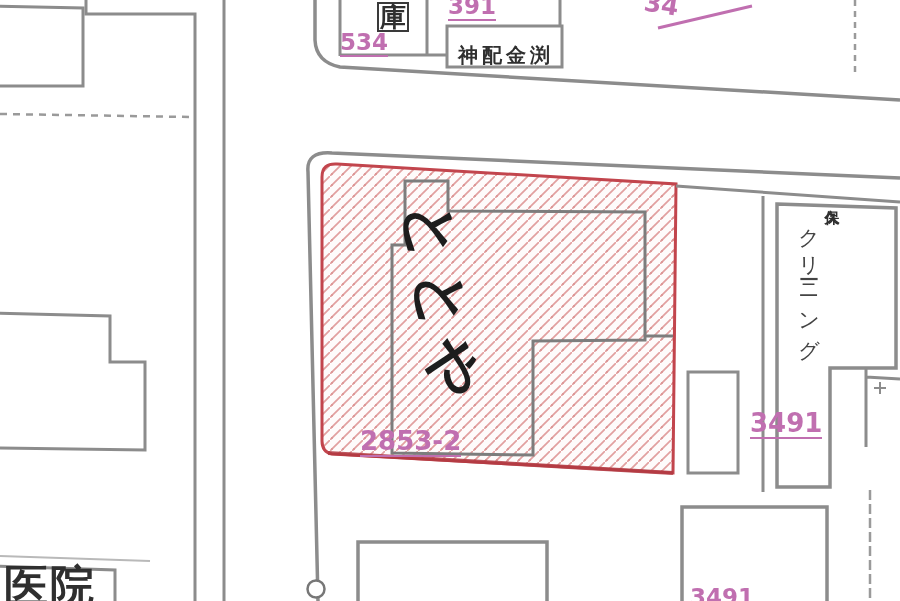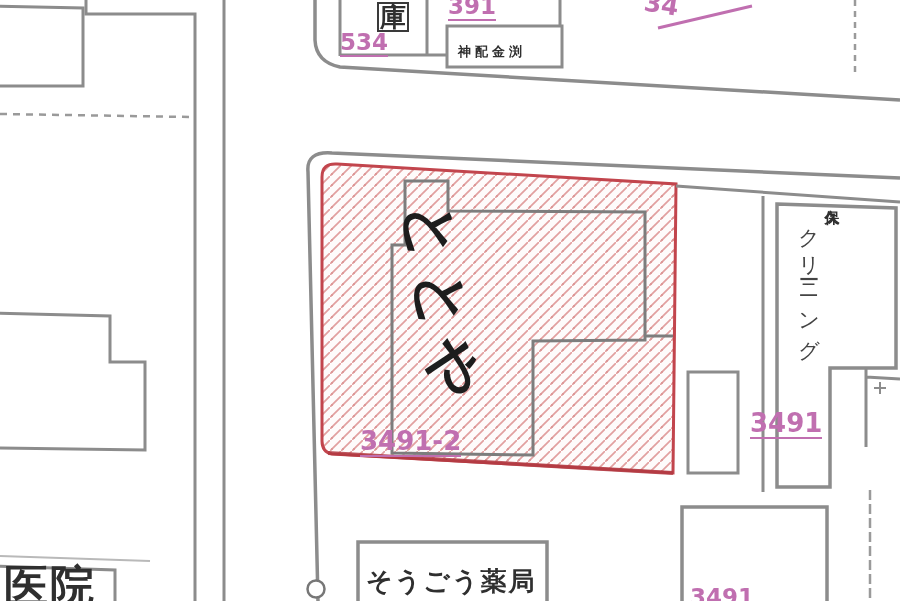--- a/index.html
+++ b/index.html
@@ -77,33 +77,32 @@
 
     <circle cx="316" cy="589" r="8.5" fill="#fff" stroke="#777" stroke-width="2.5"></circle>
   </svg>
 
   <div class="lbl boxed dark" style="left:377px;top:2px;font-size:26px;font-weight:bold;">庫</div>
 
   <div class="lbl magenta u" style="left:340px;top:31px;font-size:23px;">534</div>
 
   <div class="lbl magenta u" style="left:448px;top:-5px;font-size:23px;">391</div>
 
-  <div class="lbl dark" style="left:458px;top:45px;font-size:13px;letter-spacing:4px;font-weight:bold;">神配金渕</div>
+  <div class="lbl dark" style="left:458px;top:45px;font-size:20px;letter-spacing:4px;font-weight:bold;">神配金渕</div>
 
   <div class="lbl magenta" style="left:644px;top:-8px;font-size:25px;transform:rotate(9deg);">34</div>
 
   <div class="lbl totoya" style="left:418px;top:200px;height:250px;">ととや</div>
 
-  <div class="lbl magenta u" style="left:360px;top:428px;font-size:26px;">3491-2</div>
+  <div class="lbl magenta u" style="left:360px;top:428px;font-size:26px;">2853-2</div>
 
   <div class="lbl magenta u" style="left:750px;top:410px;font-size:26px;">3491</div>
 
   <div class="lbl vtext dark" style="left:824px;top:198px;font-size:15px;font-weight:bold;">久保</div>
 
   <div class="lbl vtext" style="left:798px;top:214px;font-size:21px;color:#444;letter-spacing:3px;">クリーニング</div>
 
-  <div class="lbl dark" style="left:366px;top:568px;font-size:26px;letter-spacing:2px;font-weight:bold;">そうごう薬局</div>
 
   <div class="lbl dark" style="left:4px;top:564px;font-size:44px;font-weight:bold;letter-spacing:2px;">医院</div>
 
   <div class="lbl magenta" style="left:690px;top:586px;font-size:23px;">3491</div>
 
 </div>
 
 </body></html>

